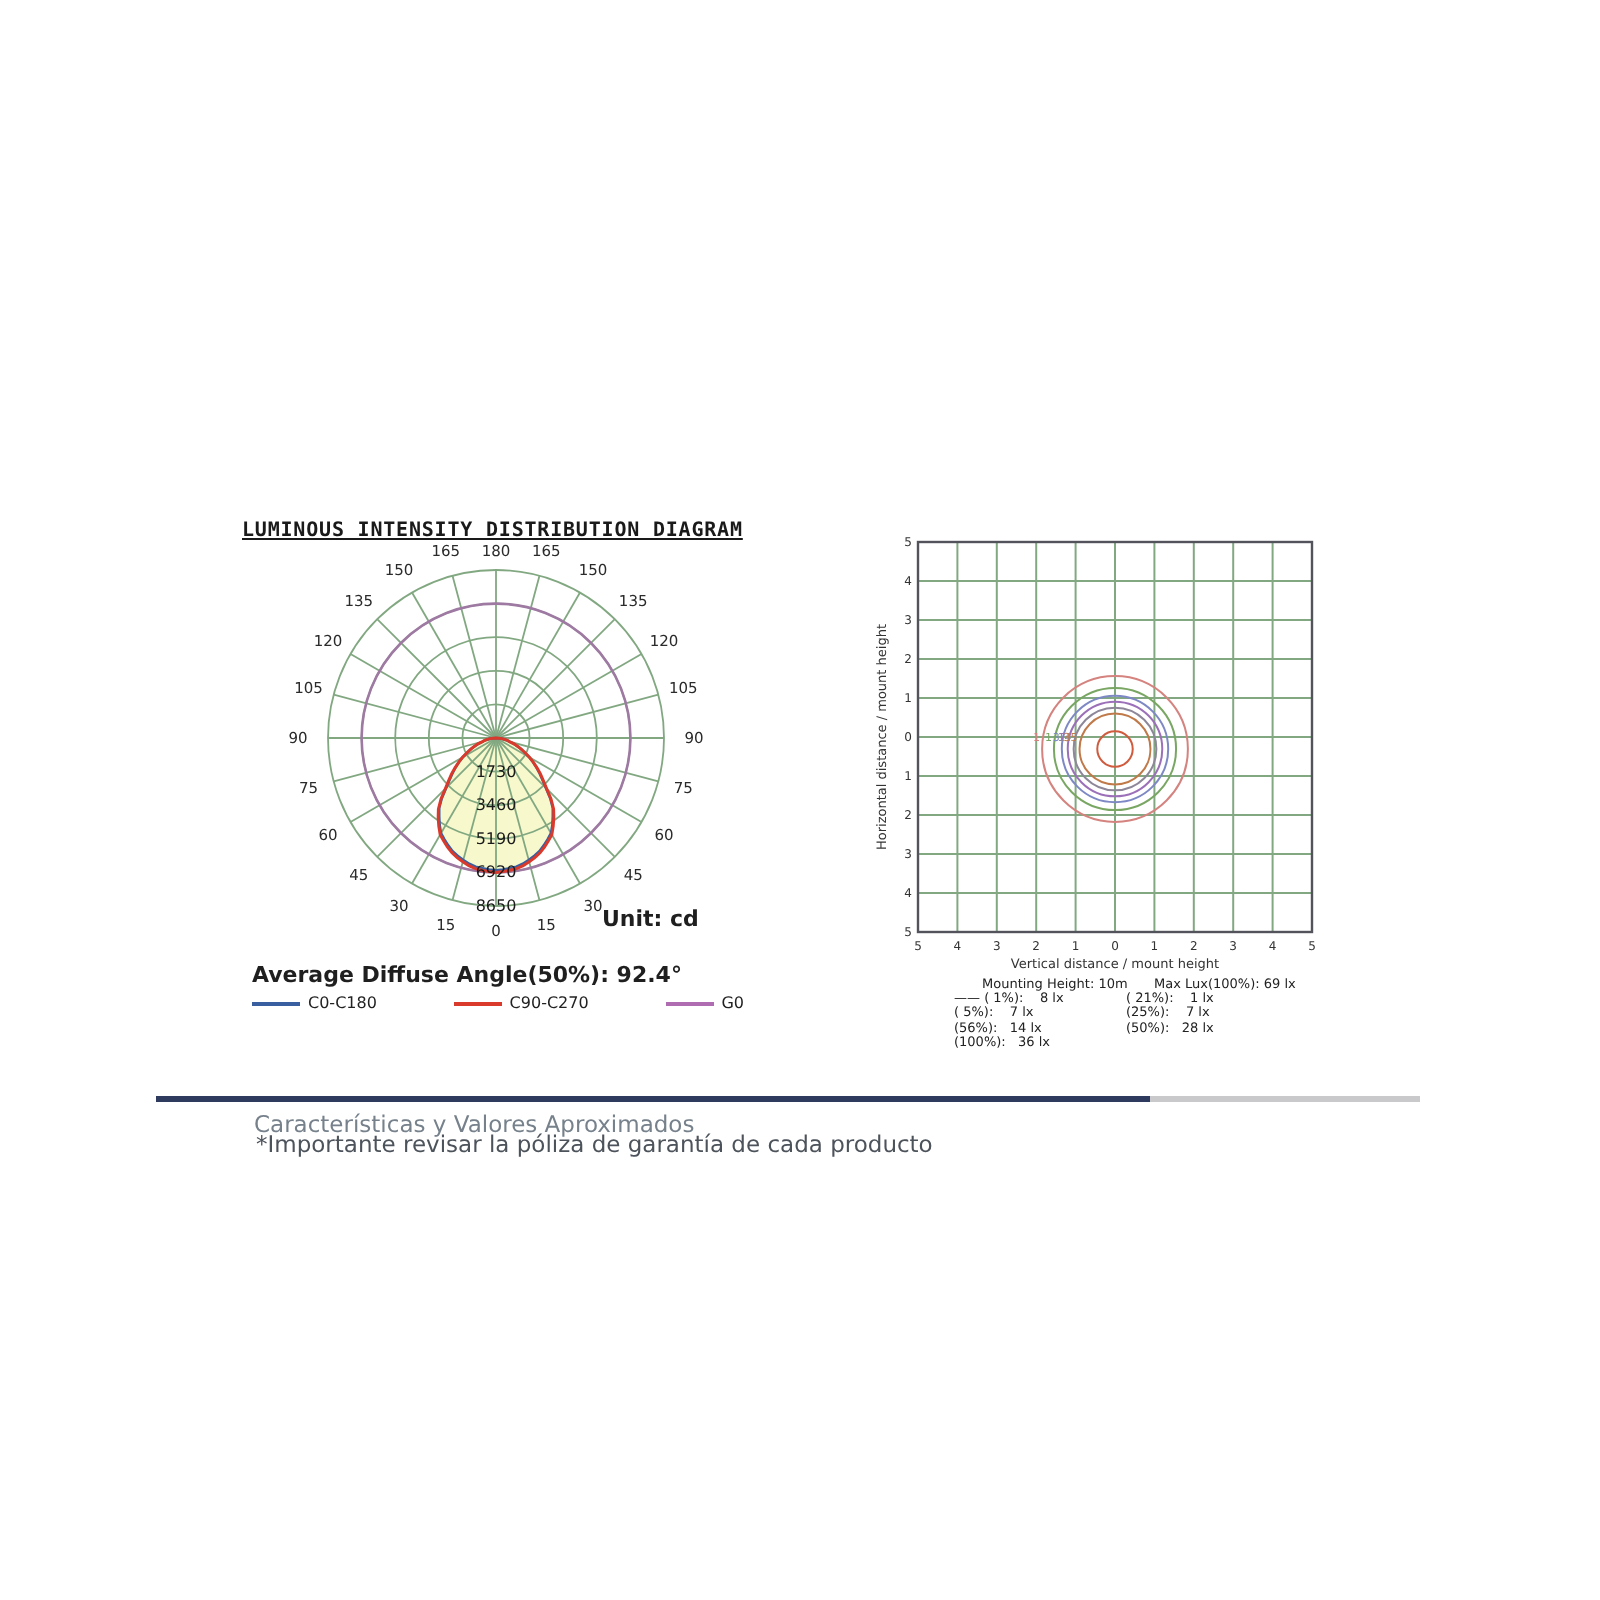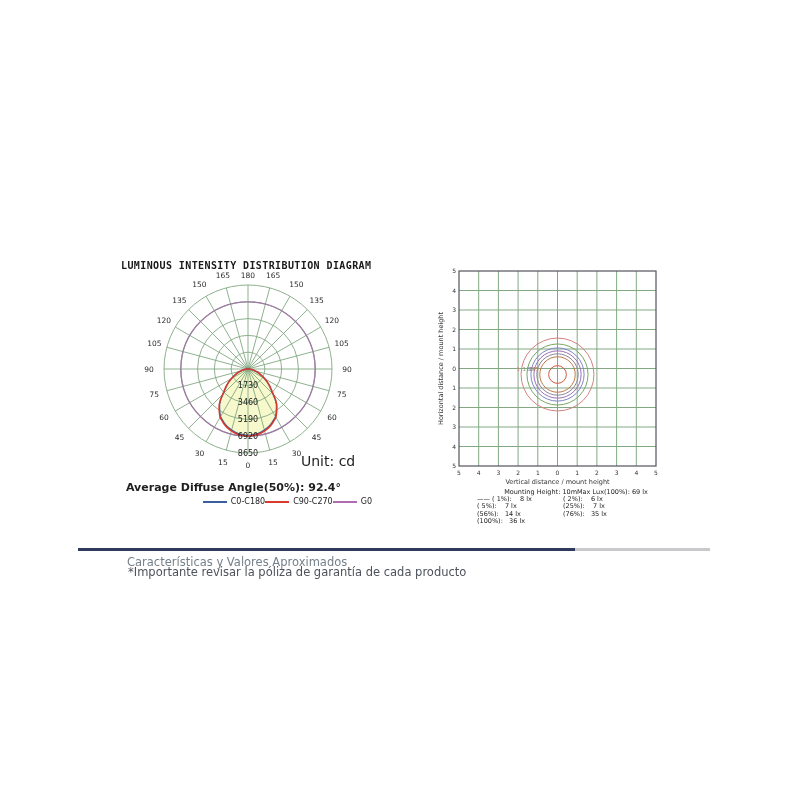--- a/index.html
+++ b/index.html
@@ -4,39 +4,39 @@
 <style>
   html,body{margin:0;padding:0;}
   body{
     width:800px;height:800px;background:#ffffff;position:relative;overflow:hidden;
     font-family:"DejaVu Sans","Liberation Sans",sans-serif;color:#222;
   }
   .abs{position:absolute;}
   #diagram-title{
     left:121px;top:260px;width:270px;
     font-family:"DejaVu Sans Mono","Liberation Mono",monospace;
-    font-weight:bold;font-size:10px;letter-spacing:0.4px;color:#1a1a1a;white-space:nowrap;
+    font-weight:bold;font-size:10px;letter-spacing:0.4px;color:#1a1a1a;white-space:nowrap;text-decoration:underline;
   }
   #polar-svg{left:126px;top:271px;}
-  #unit-label{left:301px;top:453px;font-size:14px;font-weight:400;color:#1f1f1f;text-align:right;}
+  #unit-label{left:301px;top:453px;font-size:11px;font-weight:700;color:#1f1f1f;text-align:right;}
   #avg-angle{left:126px;top:481px;width:246px;text-align:left;font-size:11px;font-weight:600;color:#1f1f1f;}
-  #polar-legend{left:126px;top:497px;width:246px;display:flex;justify-content:flex-end;align-items:center;gap:0;}
+  #polar-legend{left:126px;top:497px;width:246px;display:flex;justify-content:space-between;align-items:center;gap:0;}
   .legend-item{display:flex;align-items:center;gap:4px;}
   .legend-line{display:inline-block;width:24px;height:2px;background:#888;}
   .legend-label{font-size:8px;color:#222;}
   #caption1{left:127px;top:511px;font-size:11.5px;color:#76818b;margin-top:44px;}
   #caption2{left:128px;top:528px;font-size:11.5px;color:#4d535b;margin-top:37px;}
   #divider-navy{left:78px;top:548px;width:497px;height:3px;background:#2e3a5e;}
   #divider-gray{left:575px;top:548px;width:135px;height:3px;background:#c9c9cc;}
   #iso-svg{left:435px;top:264px;}
   #lux-table{left:477px;top:489px;width:190px;font-size:6.5px;line-height:7.2px;color:#222;}
   .lux-row{display:flex;}
   .lux-cell-l{width:86px;white-space:pre;}
   .lux-cell-r{white-space:pre;text-align:right;}
-  .lux-header-l{padding-left:14px;text-align:right;}
+  .lux-header-l{padding-left:14px;}
   svg text{font-family:"DejaVu Sans","Liberation Sans",sans-serif;}
 </style>
 </head>
 <body>
 
 <div class="abs" id="diagram-title">LUMINOUS INTENSITY DISTRIBUTION DIAGRAM</div>
 
 <svg class="abs" id="polar-svg" width="246" height="202" viewBox="0 0 246 202">
     <path d="M122.0,98.0L123.5,98.1L124.9,98.3L126.3,98.7L127.7,99.2L129.0,99.9L131.0,100.9L132.9,102.2L134.6,103.6L136.7,105.5L138.8,107.7L140.7,110.2L142.5,112.9L144.2,115.9L145.6,119.2L147.3,123.3L149.5,128.5L150.8,133.6L150.9,137.8L150.6,142.0L149.9,146.4L148.2,149.4L146.3,152.5L144.0,155.4L141.4,157.8L138.6,159.9L135.6,161.8L132.3,163.3L129.0,164.1L125.5,164.8L122.0,165.2L122.0,165.2L118.5,164.8L115.0,164.1L111.7,163.3L108.4,161.8L105.4,159.9L102.6,157.8L100.0,155.4L97.7,152.5L95.8,149.4L94.1,146.4L93.4,142.0L93.1,137.8L93.2,133.6L94.5,128.5L96.7,123.3L98.4,119.2L99.8,115.9L101.5,112.9L103.3,110.2L105.2,107.7L107.3,105.5L109.4,103.6L111.1,102.2L113.0,100.9L115.0,99.9L116.3,99.2L117.7,98.7L119.1,98.3L120.5,98.1L122.0,98.0Z" fill="#f7f9cd" stroke="none"></path>
     <g>
@@ -189,27 +189,27 @@
     <circle cx="122.5" cy="110.5" r="8.865" fill="none" stroke="#cf5c3f" stroke-width="1"></circle>
   </svg>
 
 <div class="abs" id="lux-table">
   <div class="lux-row">
     <span class="lux-cell-l lux-header-l">Mounting Height: 10m</span>
     <span class="lux-cell-r">Max Lux(100%): 69 lx</span>
   </div>
   <div class="lux-row">
     <span class="lux-cell-l">—— ( 1%):    8 lx</span>
-    <span class="lux-cell-r">( 2%):    6 lx</span>
+    <span class="lux-cell-r">( 21%):    1 lx</span>
   </div>
   <div class="lux-row">
     <span class="lux-cell-l">( 5%):    7 lx</span>
     <span class="lux-cell-r">(25%):    7 lx</span>
   </div>
   <div class="lux-row">
     <span class="lux-cell-l">(56%):   14 lx</span>
-    <span class="lux-cell-r">(76%):   35 lx</span>
+    <span class="lux-cell-r">(50%):   28 lx</span>
   </div>
   <div class="lux-row">
     <span class="lux-cell-l">(100%):   36 lx</span>
     <span class="lux-cell-r"></span>
   </div>
 </div>
 
 </body></html>

